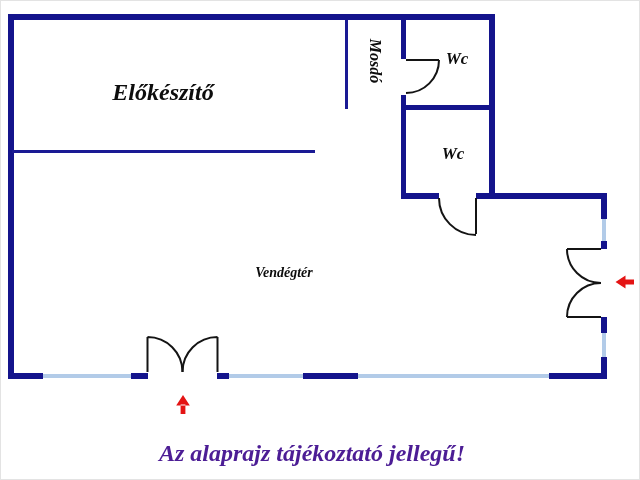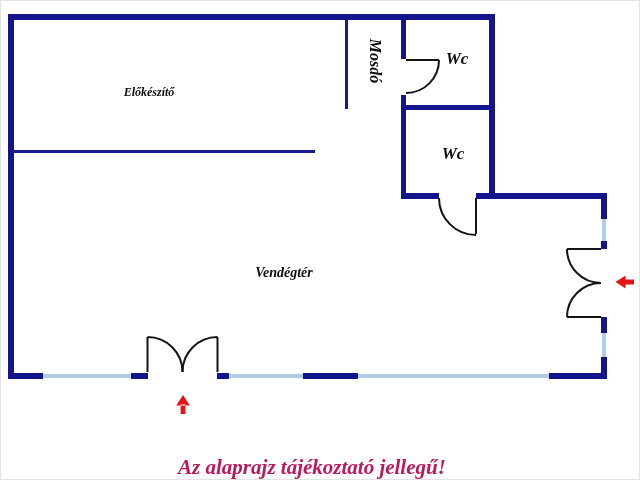--- a/index.html
+++ b/index.html
@@ -10,22 +10,22 @@
   }
   .wall{position:absolute;background:#14148C;}
   .thinwall{position:absolute;background:#1A1A94;}
   .window{position:absolute;background:#B2CBE8;}
   .room-label{
     position:absolute;transform:translate(-50%,-50%);
     font-weight:bold;font-style:italic;color:#0d0d0d;white-space:nowrap;
   }
   .room-label.rot{transform:translate(-50%,-50%) rotate(90deg);}
   .caption{
-    position:absolute;left:311px;top:466px;transform:translate(-50%,-50%);
-    font-weight:bold;font-style:italic;font-size:21px;color:#be185d;white-space:nowrap;
+    position:absolute;left:311px;top:452px;transform:translate(-50%,-50%);
+    font-weight:bold;font-style:italic;font-size:24px;color:#4c1d95;white-space:nowrap;
   }
   svg.overlay{position:absolute;left:0;top:0;width:640px;height:480px;}
   .door{fill:none;stroke:#141414;stroke-width:2;}
   .arrow{fill:#E41414;stroke:none;}
 </style>
 </head>
 <body>
 
 <div class="stage">
 
@@ -71,21 +71,21 @@
     <path class="door" d="M566,248 H600 M566,248 A34,34 0 0 0 600,282"></path>
     <path class="door" d="M566,316 H600 M566,316 A34,34 0 0 1 600,282"></path>
 
     <path class="door" d="M146.5,336 V371 M146.5,336 A35,35 0 0 1 181.5,371"></path>
     <path class="door" d="M216.5,336 V371 M216.5,336 A35,35 0 0 0 181.5,371"></path>
 
     <path class="arrow" d="M182,394 L175.2,404.5 L188.8,404.5 Z M179.6,403.5 h4.8 v9.5 h-4.8 Z"></path>
     <path class="arrow" d="M614.5,281 L624.5,274.6 L624.5,287.4 Z M623.5,278.6 h9.5 v4.8 h-9.5 Z"></path>
   </svg>
 
-  <div class="room-label" style="left:148px;top:91px;font-size:12px">Előkészítő</div>
+  <div class="room-label" style="left:162px;top:91px;font-size:24px">Előkészítő</div>
   <div class="room-label rot" style="left:374px;top:60px;font-size:16px">Mosdó</div>
   <div class="room-label" style="left:456px;top:58px;font-size:17px">Wc</div>
   <div class="room-label" style="left:452px;top:153px;font-size:17px">Wc</div>
   <div class="room-label" style="left:283px;top:272px;font-size:14px">Vendégtér</div>
 
   <div class="caption">Az alaprajz tájékoztató jellegű!</div>
 
 </div>
 
 </body></html>

